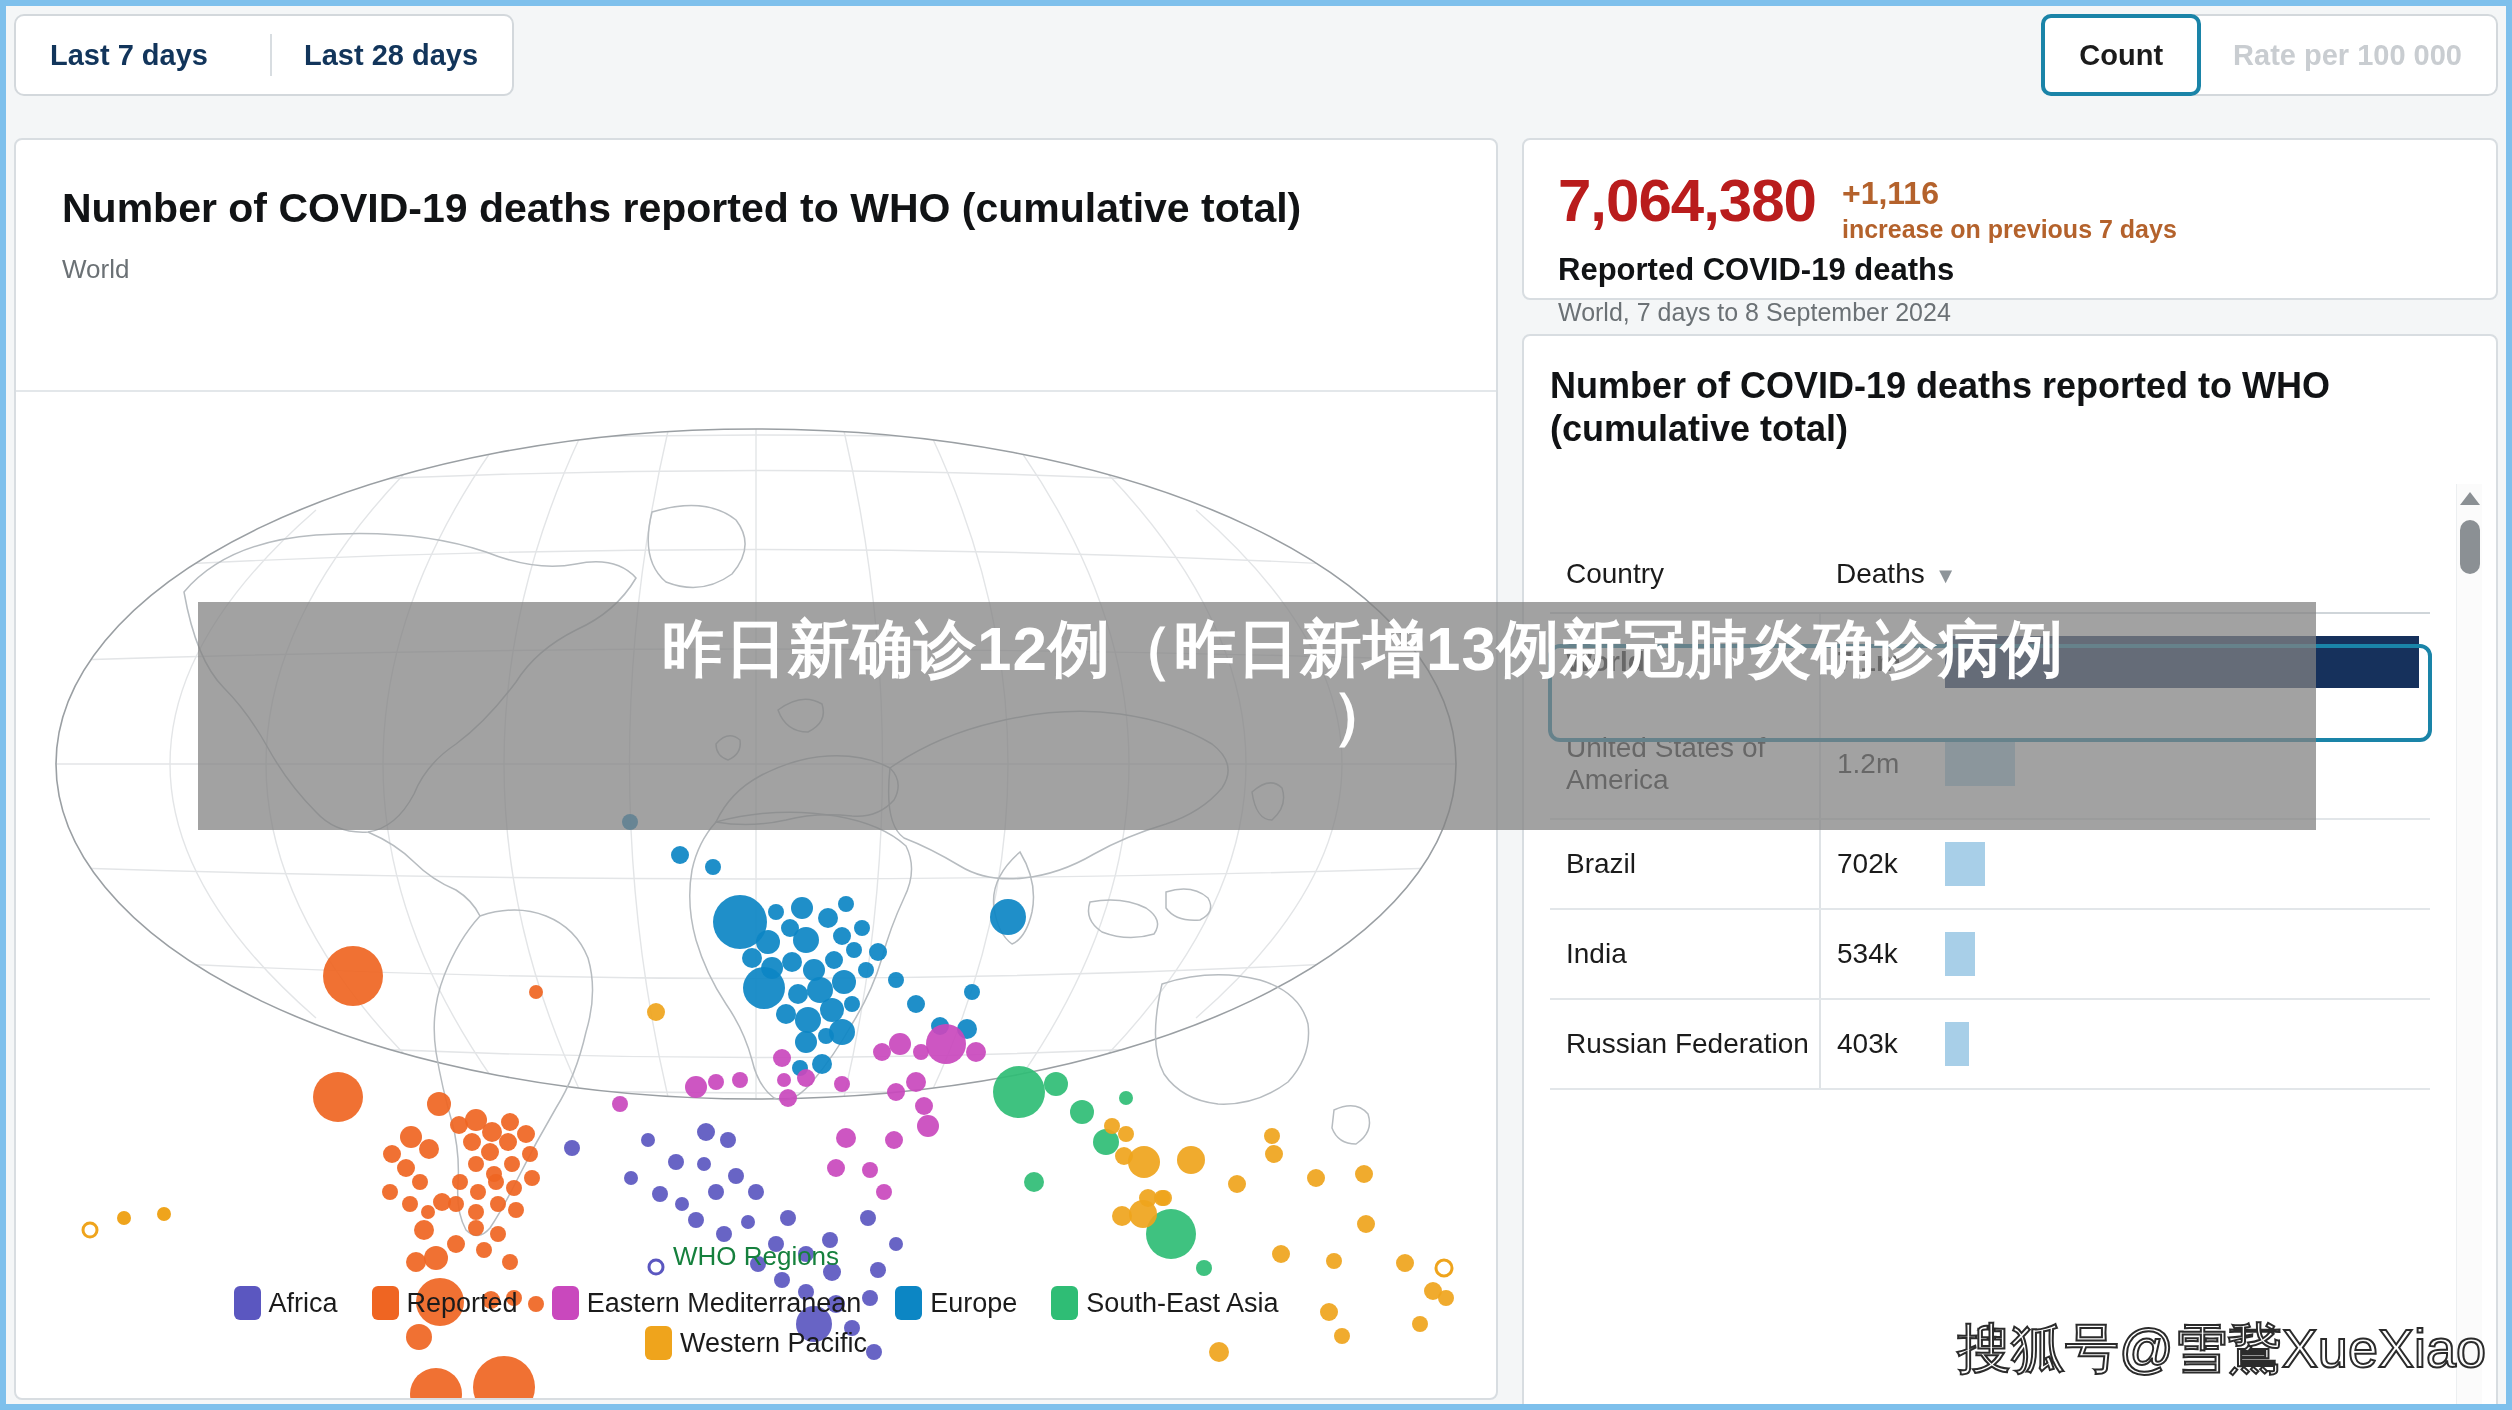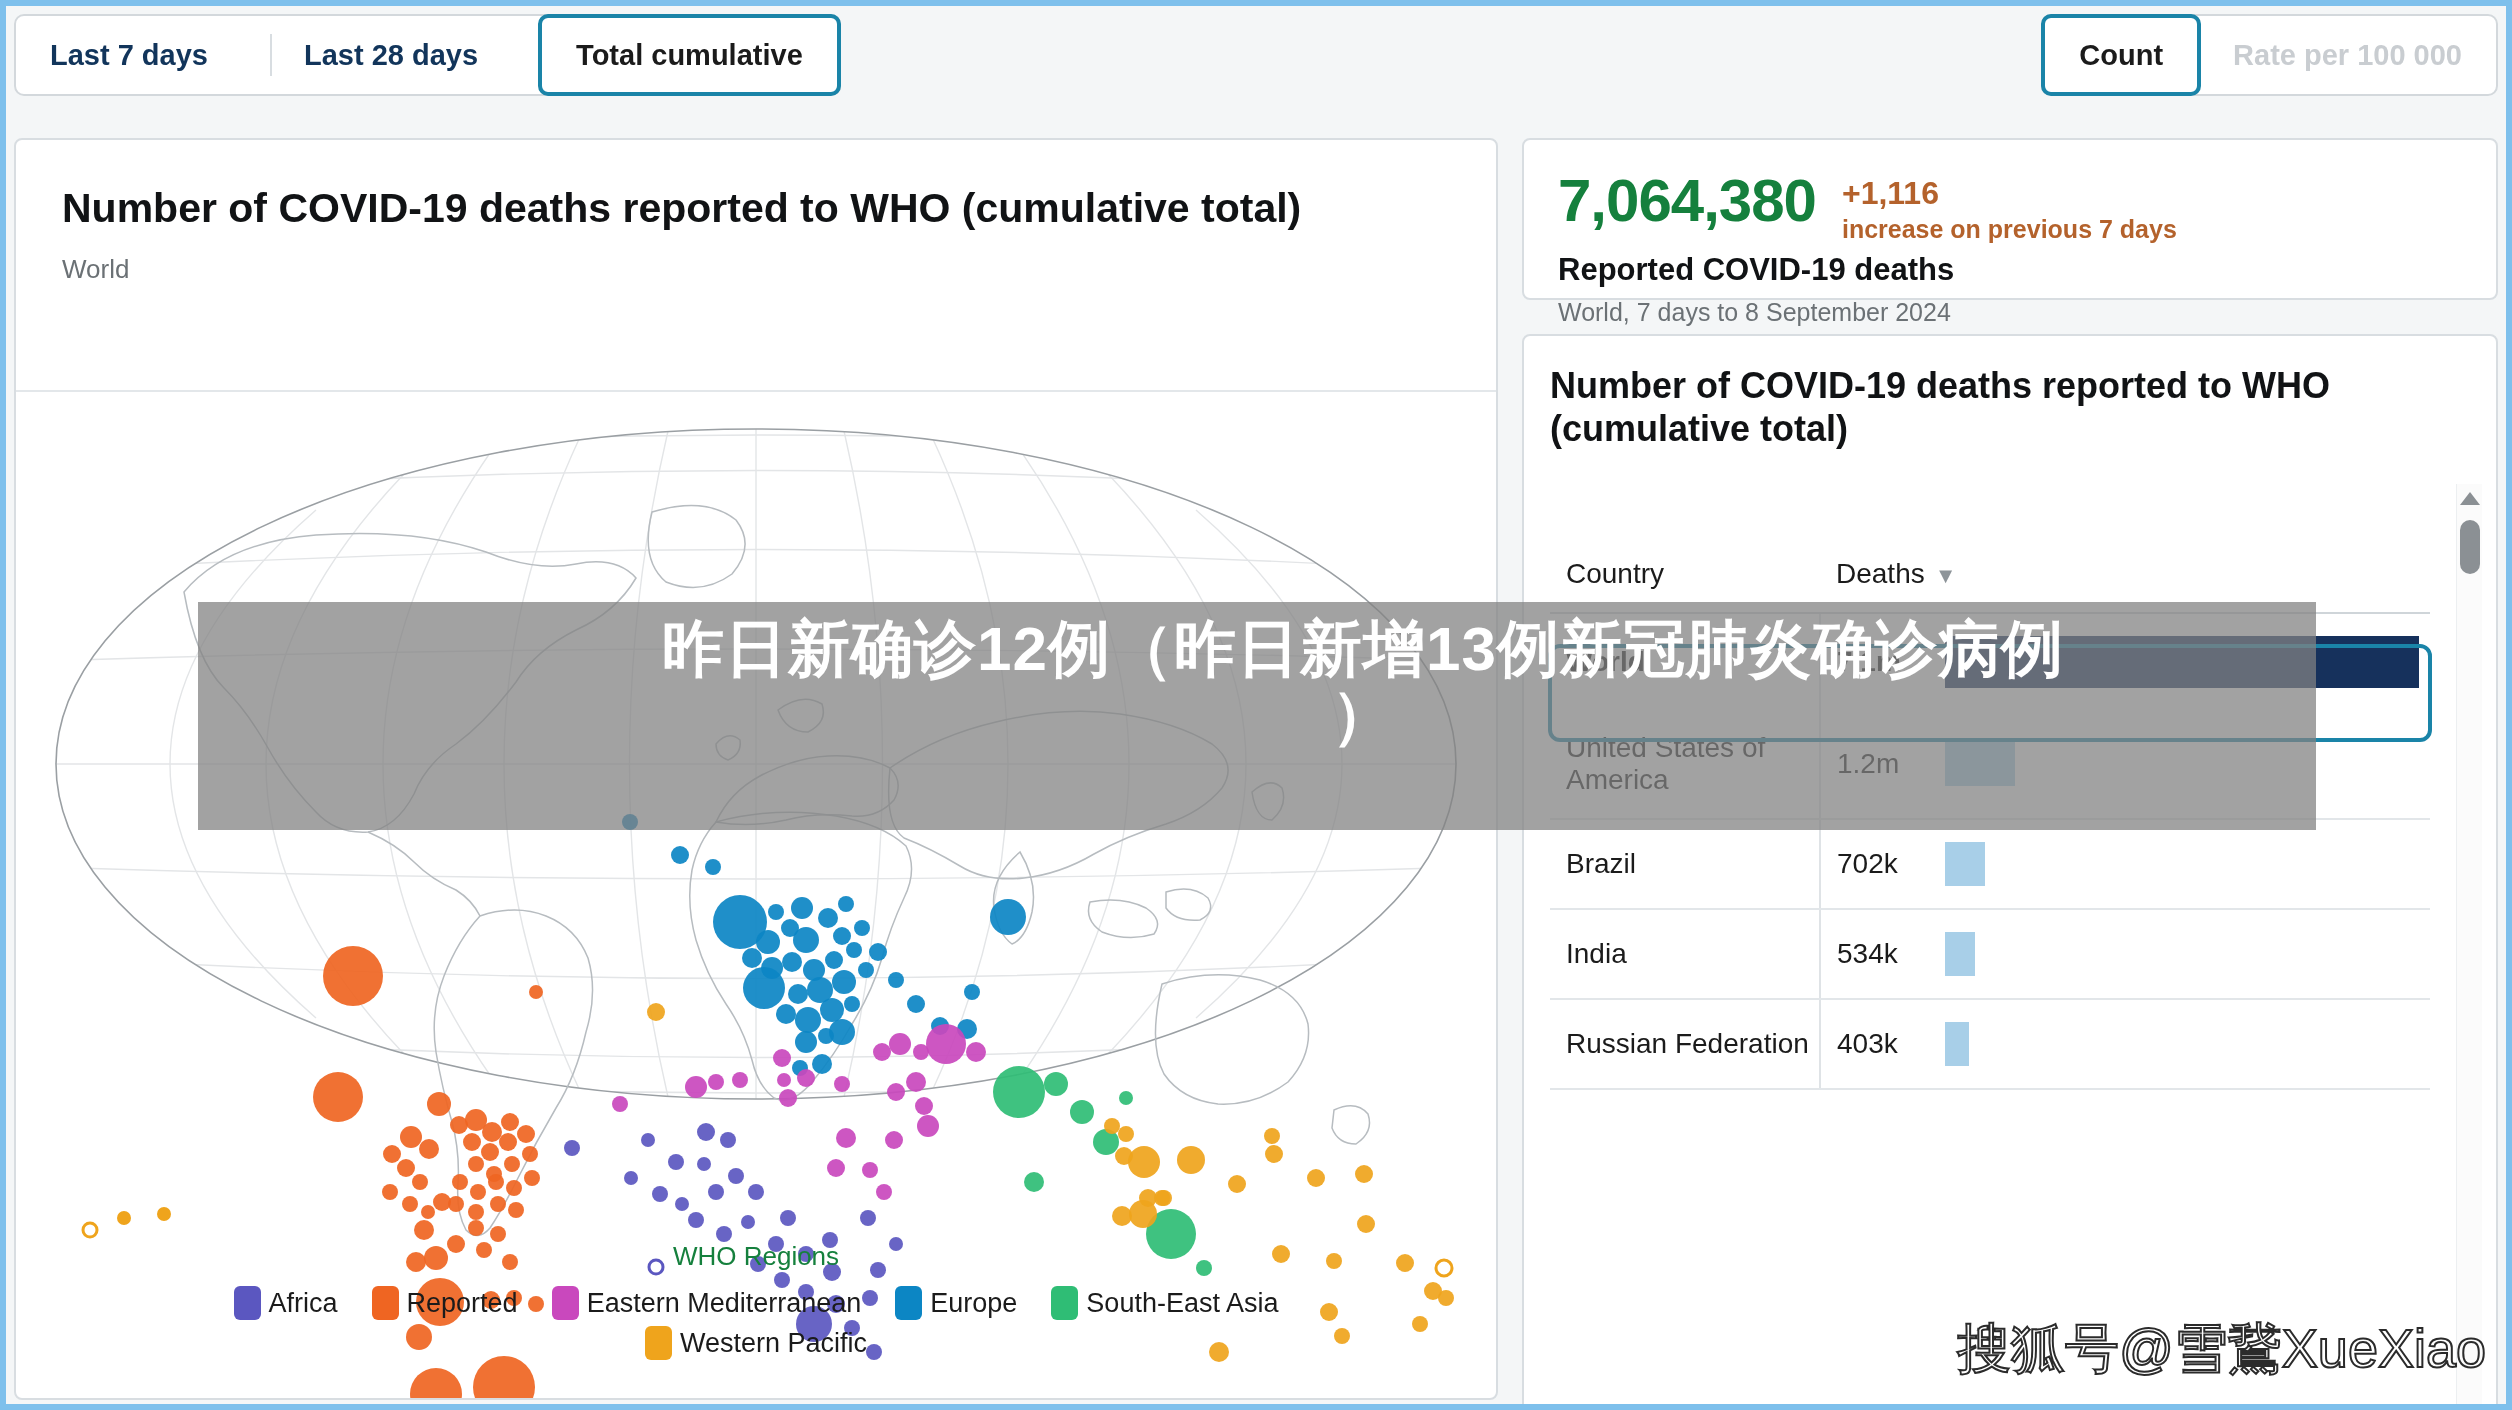--- a/index.html
+++ b/index.html
@@ -110,21 +110,21 @@
   .legend-row.second { margin-top: 6px; }
 
   
   .right-col { position: absolute; left: 1516px; top: 132px; width: 976px; }
   .stat-card {
     position: relative; width: 976px; height: 162px;
     background: #ffffff; border: 2px solid #d8dde1; border-radius: 8px;
     padding: 26px 34px;
   }
   .stat-top { display: flex; align-items: flex-start; gap: 26px; }
-  .stat-number { font-size: 60px; font-weight: 700; color: #15803d; letter-spacing: -1px; }
+  .stat-number { font-size: 60px; font-weight: 700; color: #b91c1c; letter-spacing: -1px; }
   .stat-delta { padding-top: 10px; }
   .stat-delta-num { font-size: 32px; font-weight: 700; color: #b4622c; line-height: 1.1; }
   .stat-delta-txt { font-size: 25px; font-weight: 700; color: #b4622c; margin-top: 4px; }
   .stat-label { font-size: 31px; font-weight: 700; color: #111315; margin-top: 8px; }
   .stat-meta { font-size: 25px; color: #6b7175; margin-top: 10px; }
 
   .table-card {
     position: relative; margin-top: 34px;
     width: 976px; height: 1094px;
     background: #ffffff; border: 2px solid #d8dde1; border-radius: 8px;
@@ -212,21 +212,20 @@
 </head>
 <body>
 
 <div id="root">
 
   <div class="topbar">
 
     <div class="seg-group seg-left">
       <div class="seg">Last 7 days</div>
       <div class="seg">Last 28 days</div>
-      <div class="seg active">Total cumulative</div>
     </div>
 
     <div class="seg-group seg-right">
       <div class="seg active">Count</div>
       <div class="seg disabled">Rate per 100 000</div>
     </div>
 
   </div>
 
   <div class="card left-card">

